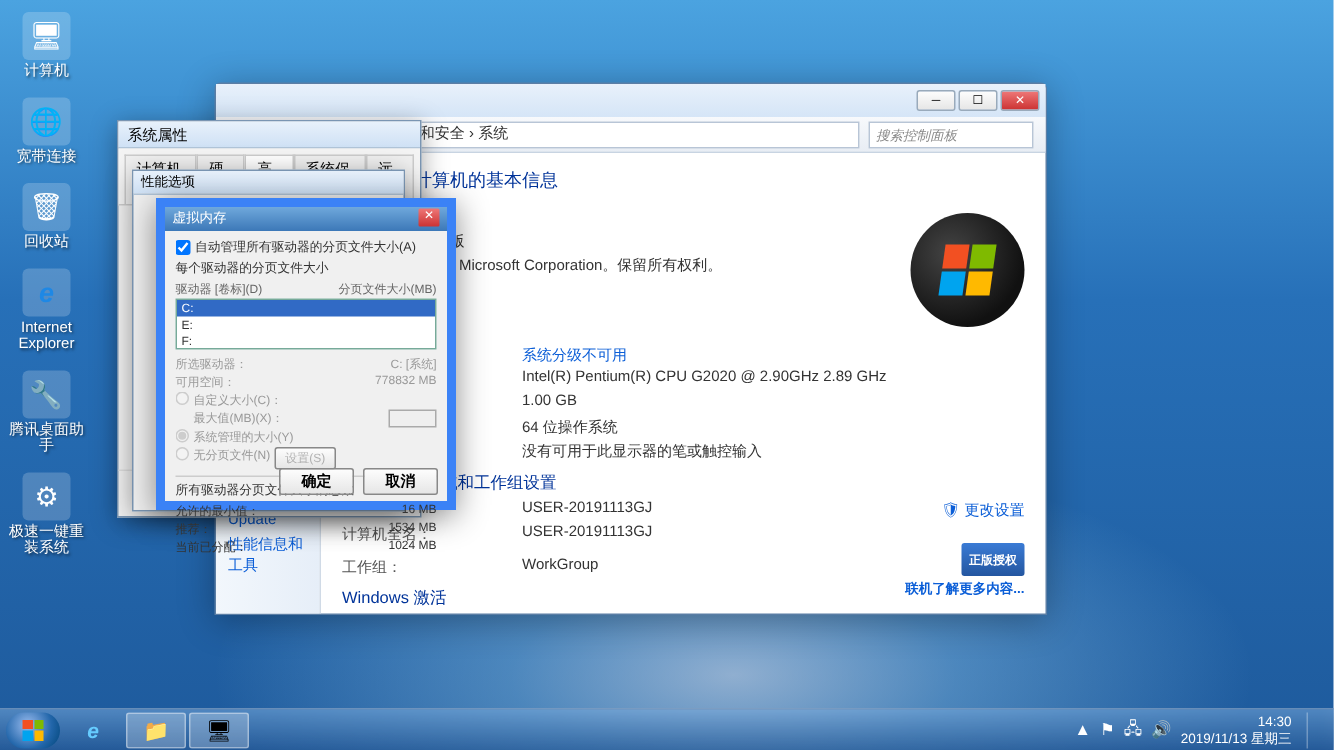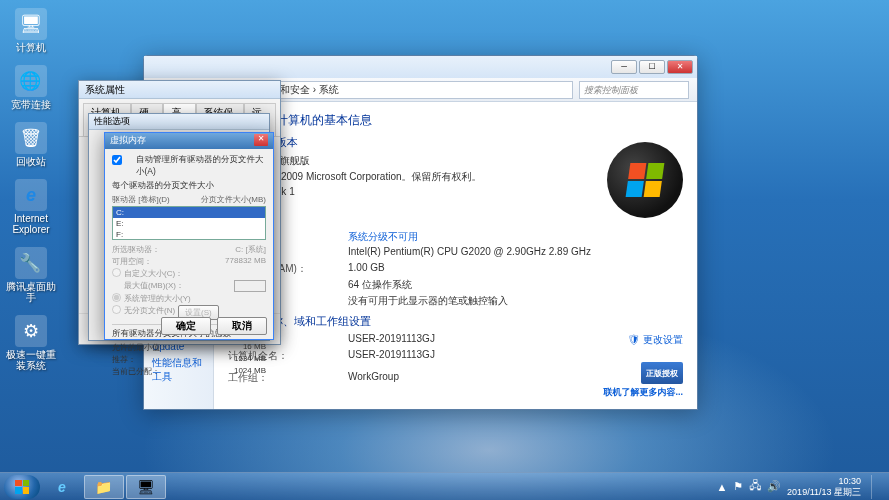--- a/index.html
+++ b/index.html
@@ -47,25 +47,25 @@
 .sp-tab.active { background: #fff; border-bottom: 1px solid #fff; margin-bottom: -1px; }
 .sp-body { padding: 8px; font-size: 9px; }
 .sp-btns { display: flex; justify-content: center; gap: 8px; padding: 6px; border-top: 1px solid #ddd; position: absolute; bottom: 0; left: 0; right: 0; }
 .btn95 { min-width: 50px; height: 18px; font-size: 10px; border: 1px solid #888; background: linear-gradient(#fdfdfd,#e6e6e6); border-radius: 2px; cursor: pointer; font-weight: bold; }
 
 
 .perfopt { position: absolute; top: 113px; left: 88px; width: 182px; height: 228px; background: #f0f0f0; border: 1px solid #7a95b2; box-shadow: 0 3px 16px rgba(0,0,0,0.35); }
 .po-title { height: 16px; background: linear-gradient(#e8f1fb,#cfe1f5); font-size: 9px; padding: 1px 5px; border-bottom: 1px solid #b0c4d8; }
 
 
-.vmem { position: absolute; top: 132px; left: 104px; width: 170px; height: 208px; background: #f0f0f0; border: 1px solid #3b82f6; box-shadow: 0 4px 20px rgba(0,0,0,0.45); }
+.vmem { position: absolute; top: 132px; left: 104px; width: 200px; height: 208px; background: #f0f0f0; border: 6px solid #3b82f6; box-shadow: 0 4px 20px rgba(0,0,0,0.45); }
 .vm-title { height: 16px; background: linear-gradient(#6fa8dc,#3c78b8); color: #fff; font-size: 9px; padding: 1px 5px; display: flex; justify-content: space-between; }
 .vm-close { width: 14px; height: 12px; background: linear-gradient(#e77,#c33); color: #fff; font-size: 8px; text-align: center; line-height: 10px; border-radius: 1px; cursor: pointer; }
 .vm-body { padding: 5px 7px; font-size: 8.5px; color: #333; }
-.vm-chk { display: flex; align-items: flex-start; gap: 14px; margin-bottom: 2px; }
+.vm-chk { display: flex; align-items: flex-start; gap: 3px; margin-bottom: 2px; }
 .vm-chk input { width: 10px; height: 10px; margin-top: 1px; }
 .vm-list-hdr { display: flex; justify-content: space-between; font-size: 8px; color: #666; margin-top: 2px; text-align: right; }
 .vm-list { height: 34px; border: 1px solid #7a9; background: #fff; margin: 1px 0 4px; overflow: hidden; }
 .vm-list-row { font-size: 8px; padding: 1px 3px; }
 .vm-list-row.sel { background: #316ac5; color: #fff; }
 .vm-info { font-size: 8px; display: flex; justify-content: space-between; margin: 1px 0; }
 .vm-radio { display: flex; gap: 3px; font-size: 8px; margin: 1px 0; }
 .vm-radio input { width: 9px; height: 9px; }
 .vm-input { width: 32px; height: 12px; font-size: 8px; border: 1px solid #aaa; }
 .vm-btn-inline { font-size: 8px; padding: 1px 6px; border: 1px solid #888; background: linear-gradient(#fdfdfd,#e6e6e6); border-radius: 2px; cursor: pointer; float: right; }
@@ -188,20 +188,21 @@
         </div>
       <div class="row">
           <span class="lbl">计算机全名：</span>
           <span class="val">USER-20191113GJ</span>
         </div>
       <div class="row" style="margin-top:8px">
           <span class="lbl">工作组：</span>
           <span class="val">WorkGroup</span>
         </div>
 
+      <div class="section-title" style="margin-top:6px">Windows 激活</div>
 
       <div class="genuine">
         <div class="genuine-badge">正版授权</div>
         <span>联机了解更多内容...</span>
       </div>
     </div>
   </div>
 </div>
 
 <div class="sysprop">
@@ -302,18 +303,18 @@
     </div>
   <div class="tb-item" style="color:#6cf;font-weight:bold;font-style:italic">e</div>
   <div class="tb-item active">📁</div>
   <div class="tb-item active">🖥</div>
   <div class="tray">
     <span class="tray-icon">▲</span>
     <span class="tray-icon">⚑</span>
     <span class="tray-icon">🖧</span>
     <span class="tray-icon">🔊</span>
     <div class="clock">
-      <div>10:30</div>
+      <div>14:30</div>
       <div>2019/11/13 星期三</div>
     </div>
     <div class="showdesk"></div>
   </div>
 </div>
 
 </body></html>

